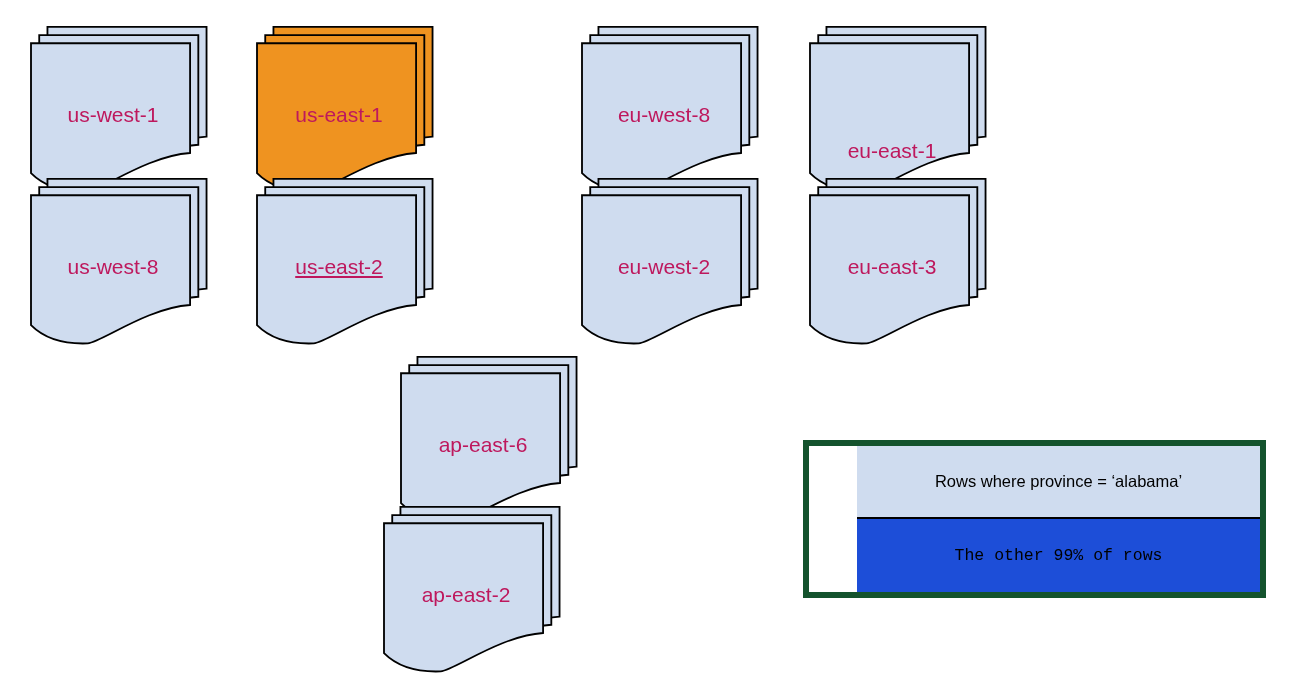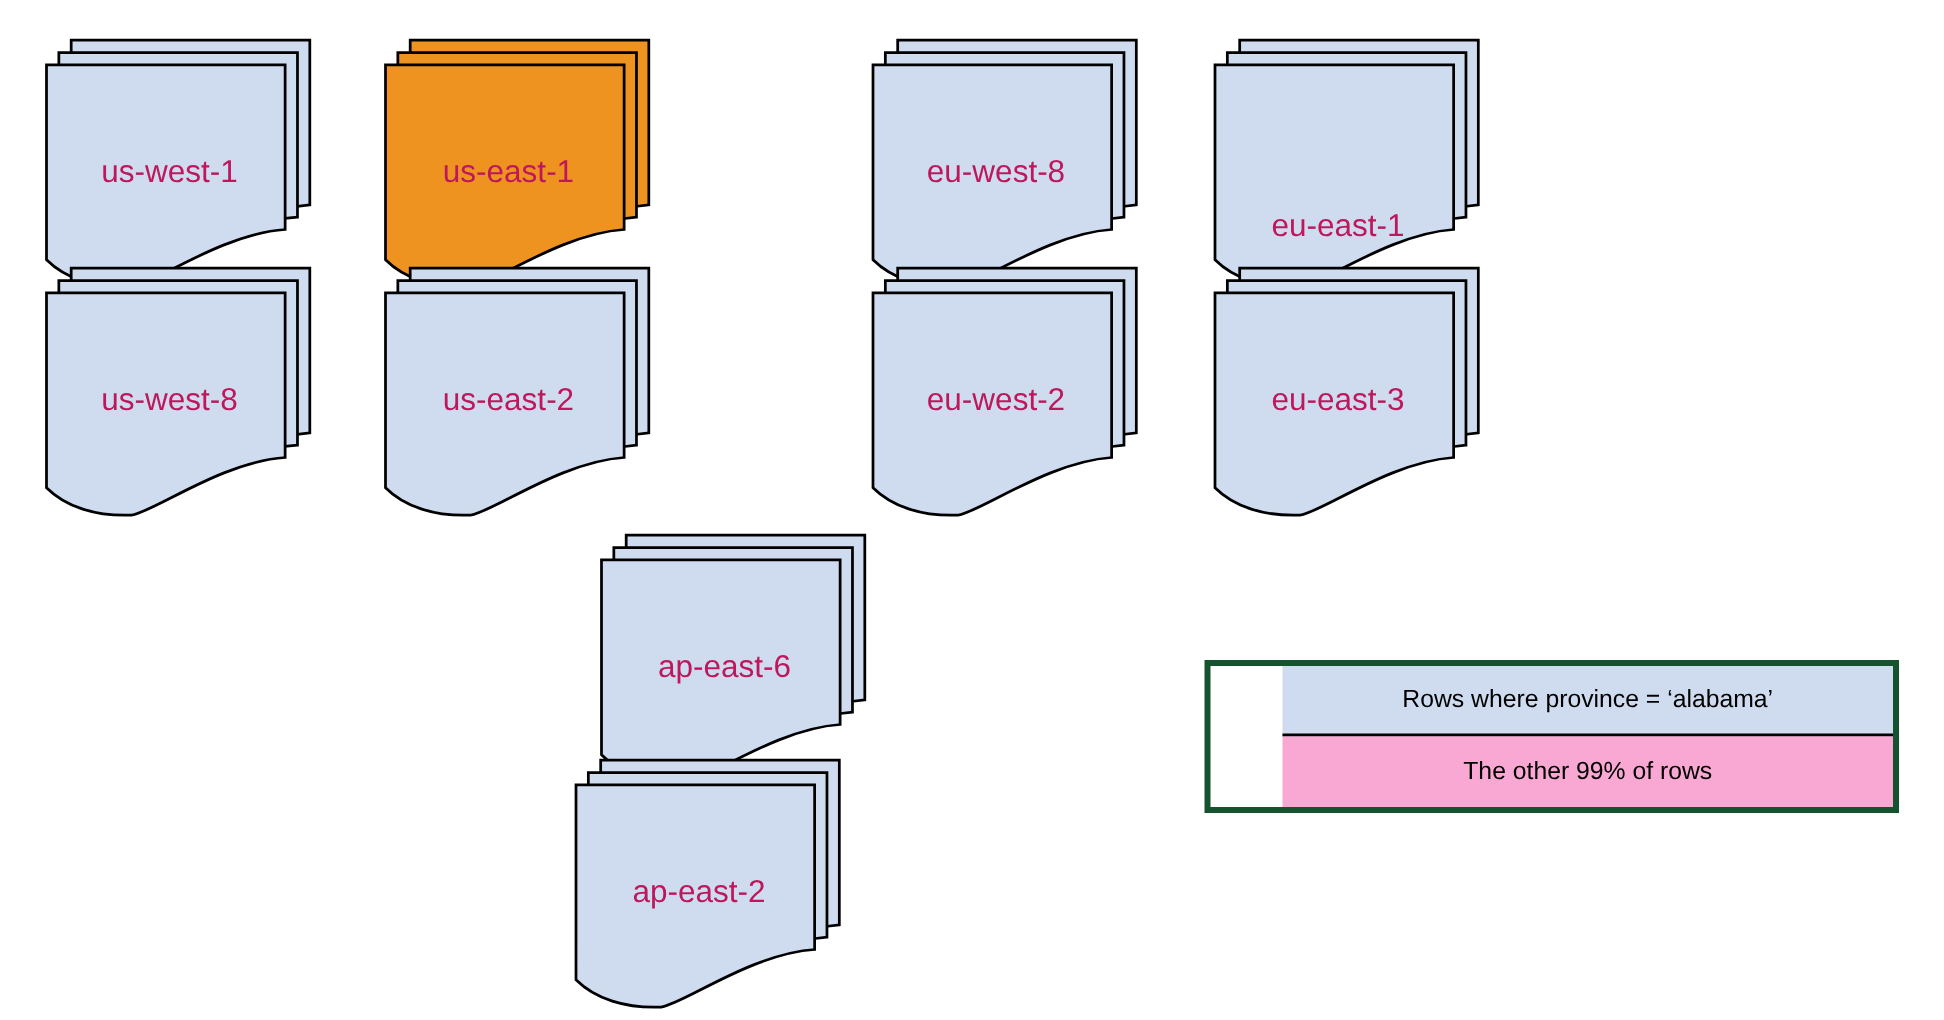--- a/index.html
+++ b/index.html
@@ -48,22 +48,22 @@
     white-space: nowrap;
     pointer-events: none;
   }
 
   
   .legend {
     position: absolute;
     left: 803px;
     top: 440px;
     width: 463px;
-    height: 102px;
-    border: 4px solid #14532d;
+    height: 158px;
+    border: 6px solid #14532d;
     box-sizing: border-box;
     padding-left: 48px;
   }
   .legend-row {
     height: 50%;
     box-sizing: border-box;
     display: flex;
     align-items: center;
     justify-content: center;
     font-size: 16.5px;
@@ -118,21 +118,21 @@
           <path d="M 0 20 L 174 20 L 174 140 C 128 143 78 180 62 182 C 36 183 14 176 0 162 Z" fill="#cfdcef" class="sheet"></path>
         </svg>
         <div class="stack-label" style="top: 78px;">us-west-8</div>
       </div>
       <div class="stack" style="left: 248px; top: 177px;">
         <svg viewBox="0 0 210 175">
           <path d="M 18 2 L 192 2 L 192 122 C 146 125 96 162 80 164 C 54 165 32 158 18 144 Z" fill="#cfdcef" class="sheet"></path>
           <path d="M 9 11 L 183 11 L 183 131 C 137 134 87 171 71 173 C 45 174 23 167 9 153 Z" fill="#cfdcef" class="sheet"></path>
           <path d="M 0 20 L 174 20 L 174 140 C 128 143 78 180 62 182 C 36 183 14 176 0 162 Z" fill="#cfdcef" class="sheet"></path>
         </svg>
-        <div class="stack-label" style="top: 78px;">us-east-2</div>
+        <div class="stack-label" style="top: 78px; text-decoration: underline;">us-east-2</div>
       </div>
       <div class="stack" style="left: 573px; top: 177px;">
         <svg viewBox="0 0 210 175">
           <path d="M 18 2 L 192 2 L 192 122 C 146 125 96 162 80 164 C 54 165 32 158 18 144 Z" fill="#cfdcef" class="sheet"></path>
           <path d="M 9 11 L 183 11 L 183 131 C 137 134 87 171 71 173 C 45 174 23 167 9 153 Z" fill="#cfdcef" class="sheet"></path>
           <path d="M 0 20 L 174 20 L 174 140 C 128 143 78 180 62 182 C 36 183 14 176 0 162 Z" fill="#cfdcef" class="sheet"></path>
         </svg>
         <div class="stack-label" style="top: 78px;">eu-west-2</div>
       </div>
       <div class="stack" style="left: 801px; top: 177px;">
@@ -158,18 +158,18 @@
           <path d="M 0 20 L 174 20 L 174 140 C 128 143 78 180 62 182 C 36 183 14 176 0 162 Z" fill="#cfdcef" class="sheet"></path>
         </svg>
         <div class="stack-label" style="top: 78px;">ap-east-2</div>
       </div>
     </div>
 
   <div class="legend">
     <div class="legend-row top" style="background: rgb(207, 220, 239);">
       <span>Rows where province = ‘alabama’</span>
     </div>
-    <div class="legend-row bottom" style="background: #f9a8d4;">
+    <div class="legend-row bottom" style="background: #1d4ed8; font-family: Liberation Mono, monospace;">
       <span>The other 99% of rows</span>
     </div>
   </div>
 
 </div>
 
 </body></html>

